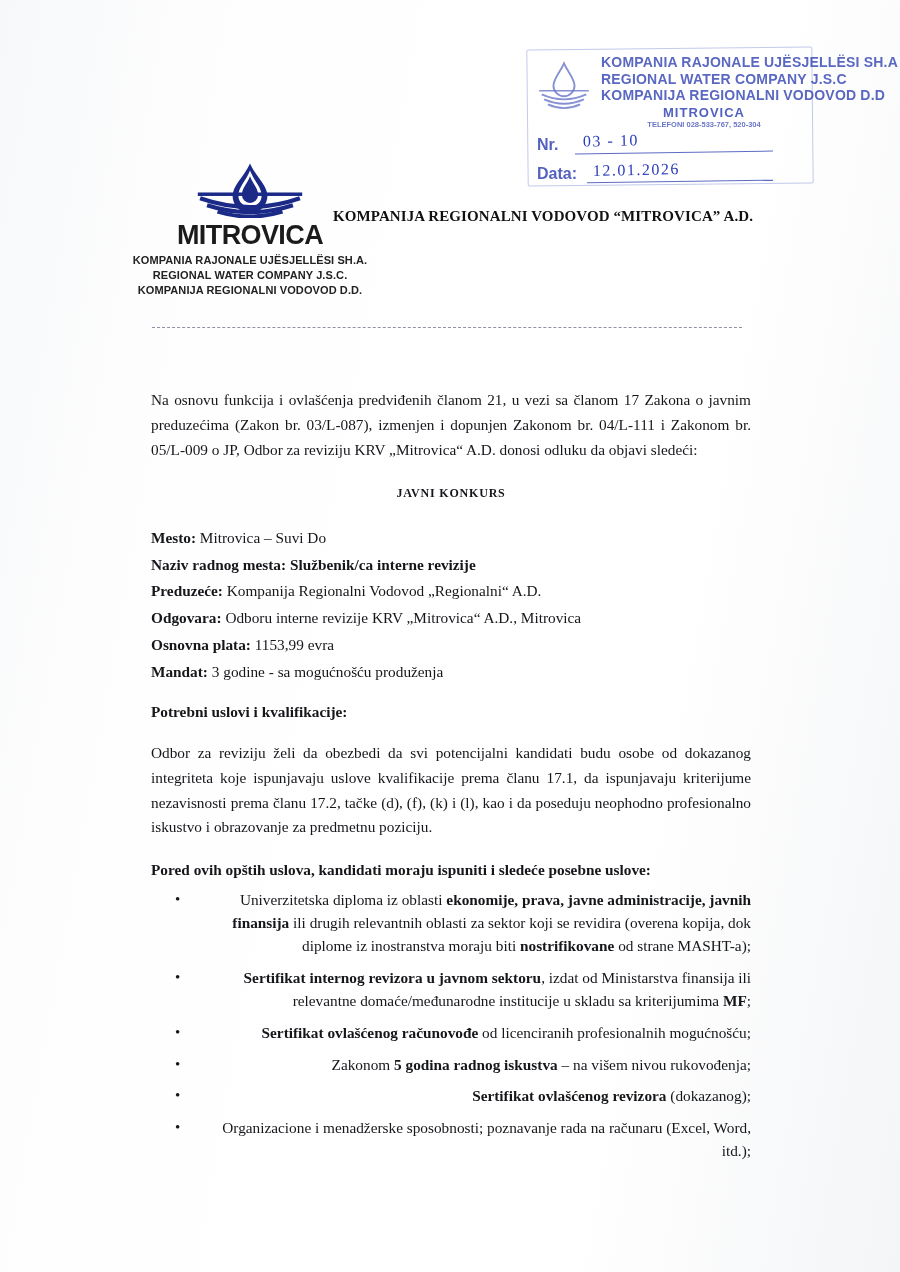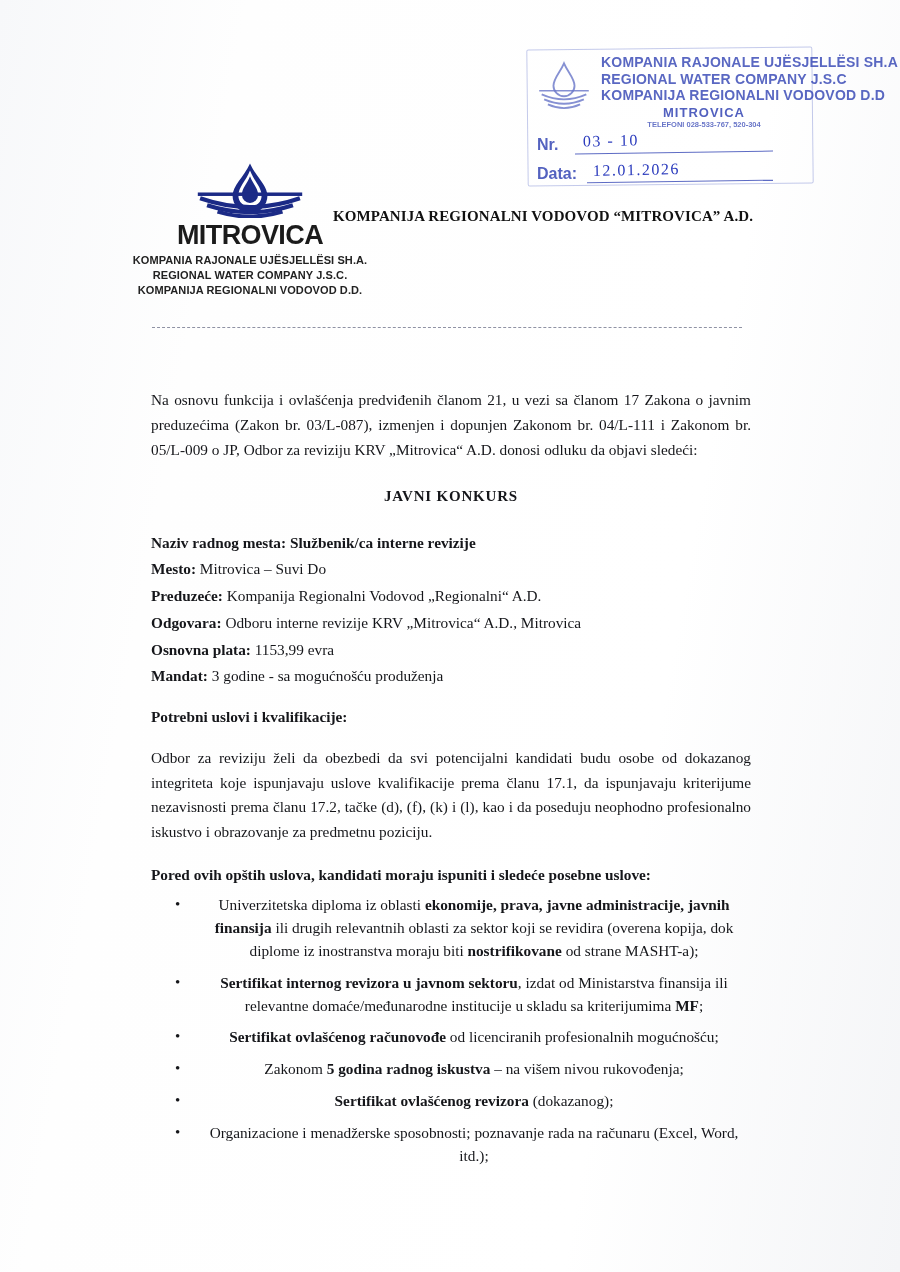--- a/index.html
+++ b/index.html
@@ -178,38 +178,38 @@
     top: 372px;
     width: 600px;
     color: #15161a;
     font-size: 15.3px;
     line-height: 1.62;
   }
   .para { margin: 16px 0 18px 0; text-align: left; }
   .center-head {
     text-align: center;
     font-weight: bold;
-    font-size: 15px;
+    font-size: 12px;
     letter-spacing: 0.8px;
     margin: 22px 0 22px 0;
   }
   .field-line { margin: 0 0 2px 0; }
   .field-line b { font-weight: bold; }
   .block-gap { height: 14px; }
   .sec-head { font-weight: bold; margin: 0 0 2px 0; }
   .just { text-align: justify; }
   ul.bullets {
     margin: 6px 0 0 0;
     padding-left: 46px;
     list-style: none;
   }
   ul.bullets li {
     position: relative;
     margin-bottom: 9px;
-    text-align: center;
+    text-align: right;
     line-height: 1.5;
   }
   ul.bullets li::before {
     content: "\2022";
     position: absolute;
     left: -22px;
     top: -1px;
     font-size: 15px;
   }
 </style>
@@ -268,22 +268,22 @@
 
   <div class="rule"></div>
 
   <div class="doc">
 
     <p class="para just">Na osnovu funkcija i ovlašćenja predviđenih članom 21, u vezi sa članom 17 Zakona o javnim preduzećima (Zakon br. 03/L-087), izmenjen i dopunjen Zakonom br. 04/L-111 i Zakonom br. 05/L-009 o JP, Odbor za reviziju KRV „Mitrovica“ A.D. donosi odluku da objavi sledeći:</p>
 
     <div class="center-head">JAVNI KONKURS</div>
 
     <div id="fields-host">
+        <p class="field-line"><b>Mesto:</b> <span>Mitrovica – Suvi Do</span></p>
         <p class="field-line"><b>Naziv radnog mesta:</b> <b>Službenik/ca interne revizije</b></p>
-        <p class="field-line"><b>Mesto:</b> <span>Mitrovica – Suvi Do</span></p>
         <p class="field-line"><b>Preduzeće:</b> <span>Kompanija Regionalni Vodovod „Regionalni“ A.D.</span></p>
         <p class="field-line"><b>Odgovara:</b> <span>Odboru interne revizije KRV „Mitrovica“ A.D., Mitrovica</span></p>
         <p class="field-line"><b>Osnovna plata:</b> <span>1153,99 evra</span></p>
         <p class="field-line"><b>Mandat:</b> <span>3 godine - sa mogućnošću produženja</span></p>
       </div>
 
     <div class="block-gap"></div>
 
     <div class="sec-head">Potrebni uslovi i kvalifikacije:</div>
     <p class="para just">Odbor za reviziju želi da obezbedi da svi potencijalni kandidati budu osobe od dokazanog integriteta koje ispunjavaju uslove kvalifikacije prema članu 17.1, da ispunjavaju kriterijume nezavisnosti prema članu 17.2, tačke (d), (f), (k) i (l), kao i da poseduju neophodno profesionalno iskustvo i obrazovanje za predmetnu poziciju.</p>

